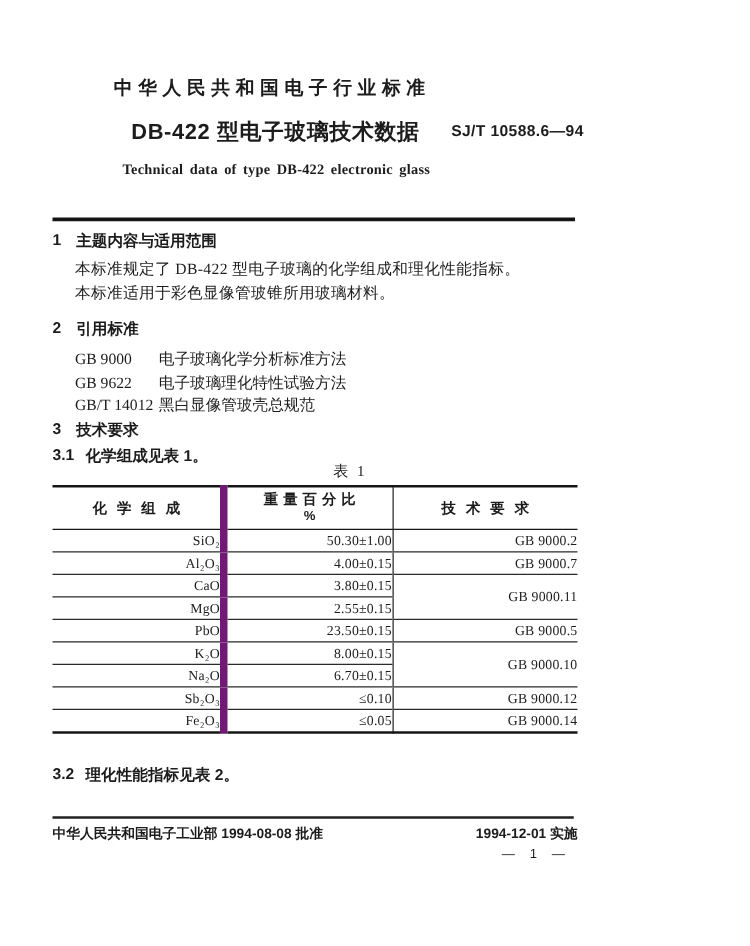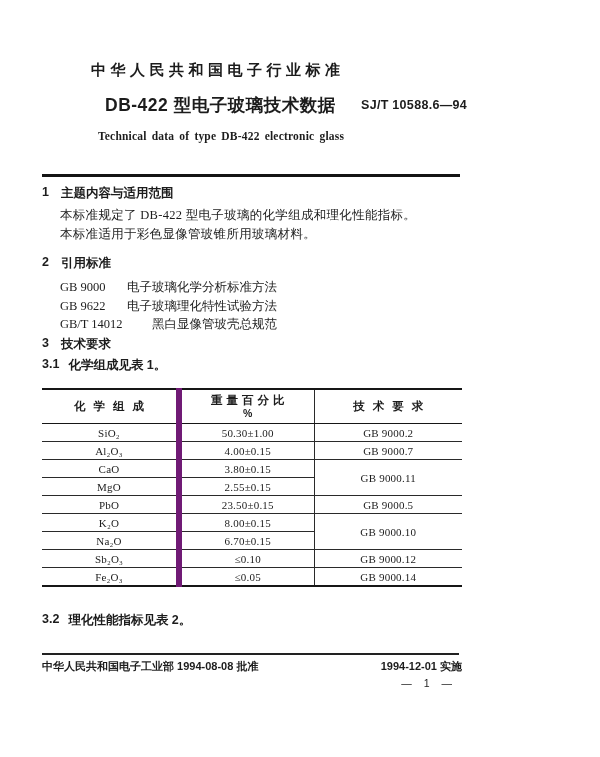--- a/index.html
+++ b/index.html
@@ -72,21 +72,21 @@
 
   .body-para {
     font-size: 12.5px;
     letter-spacing: 0.3px;
     white-space: nowrap;
   }
   .p1 { left: 60px; top: 207px; }
   .p2 { left: 60px; top: 226px; }
 
   .refs { left: 60px; top: 278px; font-size: 12.5px; }
-  .ref-line { display: flex; line-height: 18.5px; white-space: nowrap; justify-content: space-between; }
+  .ref-line { display: flex; line-height: 18.5px; white-space: nowrap; }
   .ref-code { min-width: 63px; margin-right: 4px; }
 
   
   .tbl-caption {
     left: 42px; top: 369px;
     width: 420px;
     box-sizing: border-box;
     padding-left: 56px;
     text-align: center;
     font-size: 12px;
@@ -110,21 +110,21 @@
     font-weight: 700;
     font-size: 11.5px;
   }
   .th-wide { letter-spacing: 8px; padding-left: 8px !important; }
   .th-mid  { letter-spacing: 4px; padding-left: 4px; line-height: 13px; }
   .th-sub  { font-size: 10.5px; letter-spacing: 0; padding-left: 0; line-height: 12px; }
   table.t1 td {
     height: 17px;
     padding: 0;
     vertical-align: middle;
-    text-align: center;
+    text-align: right;
     border-top: 1px solid #2a2a2a;
     font-family: "Liberation Serif", serif;
     font-size: 11px;
     letter-spacing: 0.2px;
   }
   .c1 { border-right: 6px solid #701a75; }
   .c2 { border-right: 1px solid #2a2a2a; }
 
   
   .rule-thin {
@@ -191,20 +191,21 @@
 
   <div class="abs sec-heading gap12 h-s3">
     <span>3</span>
     <span>技术要求</span>
   </div>
   <div class="abs sec-heading gap9 h-s31">
     <span>3.1</span>
     <span>化学组成见表 1。</span>
   </div>
 
+  <div class="abs tbl-caption">表 1</div>
   <div class="abs tbl-wrap">
     <table class="t1">
       <colgroup>
         <col style="width:137px">
           <col style="width:135px">
           <col style="width:148px">
       </colgroup>
       <thead>
         <tr>
           <th class="c1 th-wide">化学组成</th>

